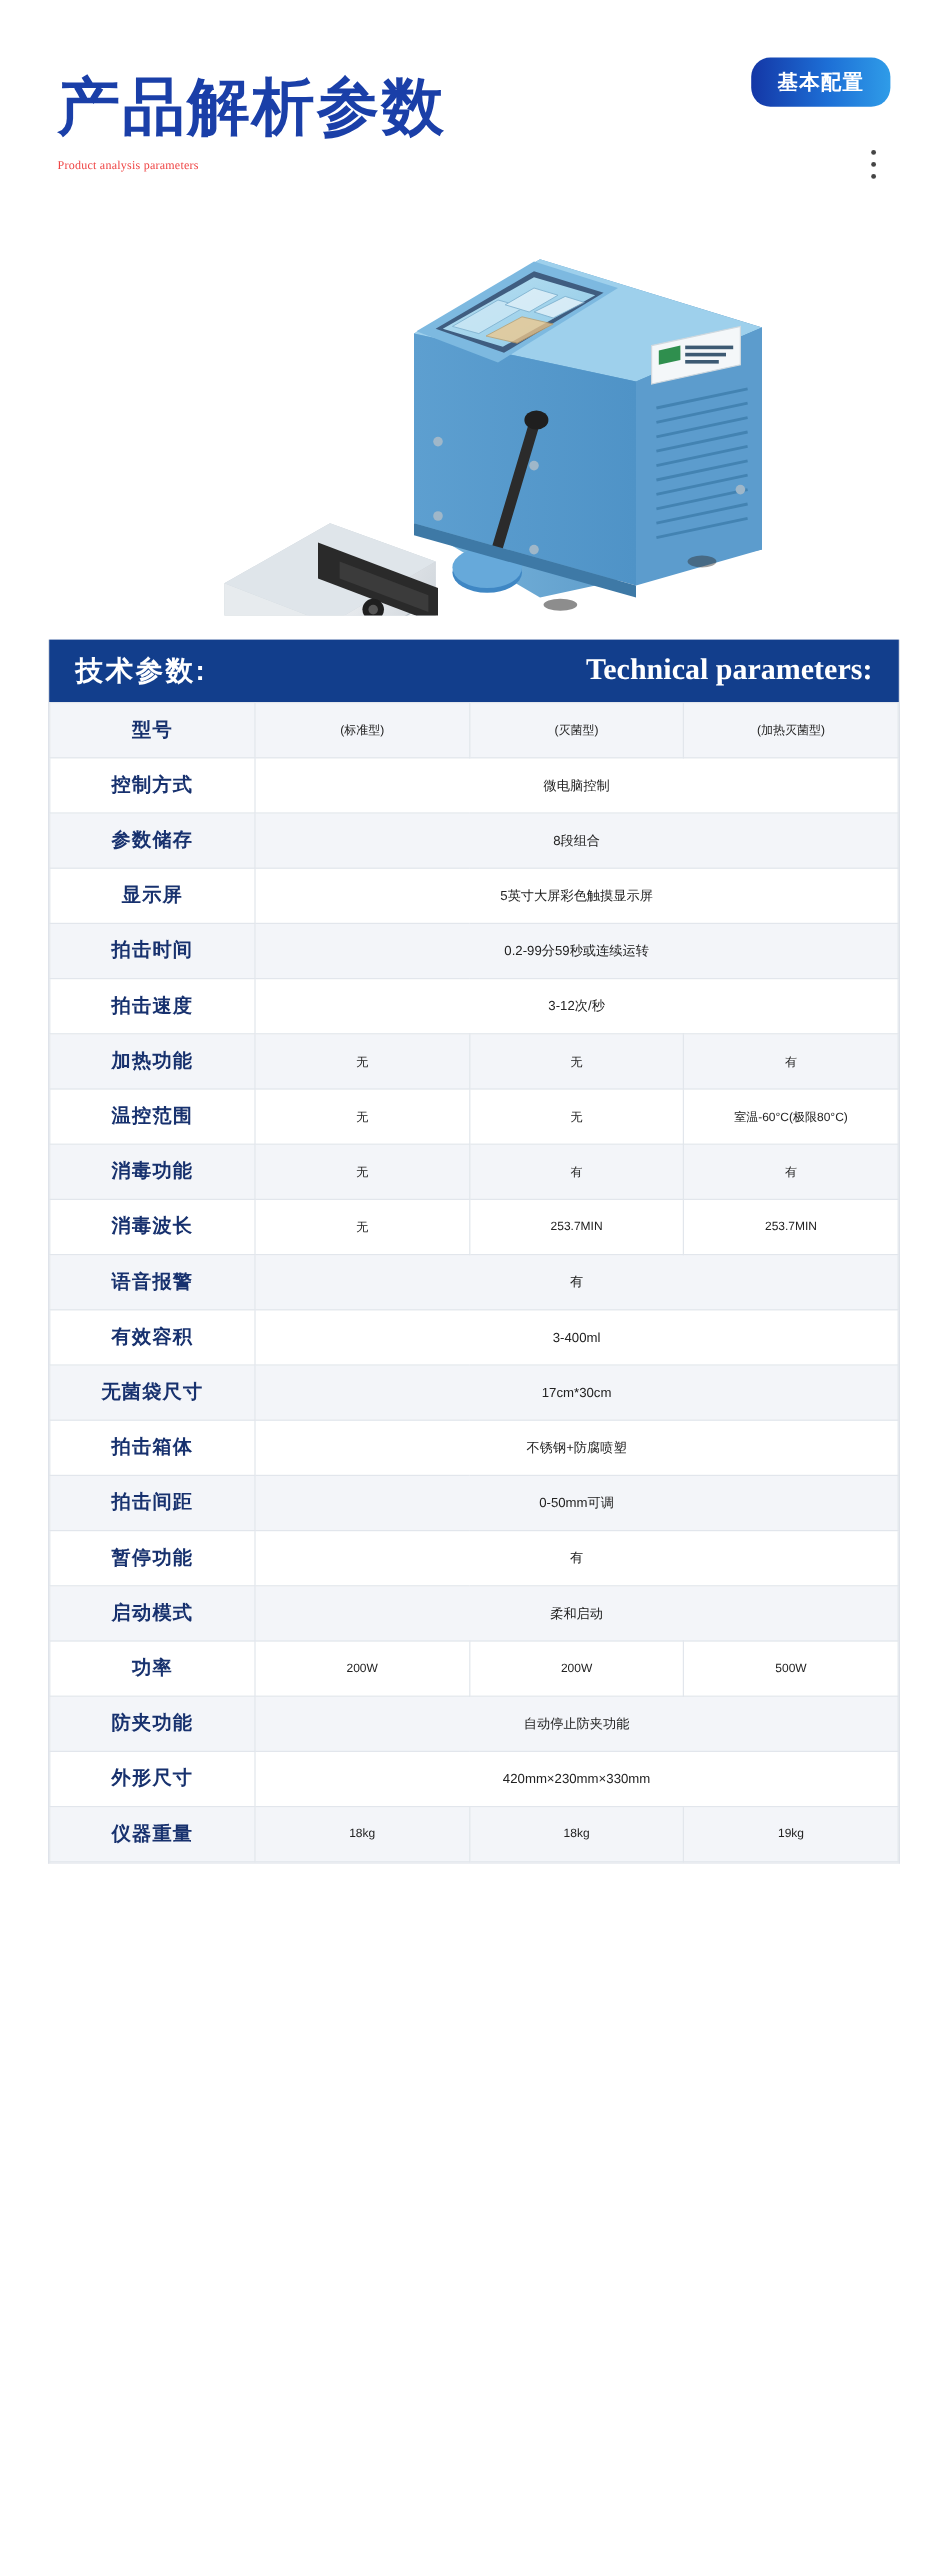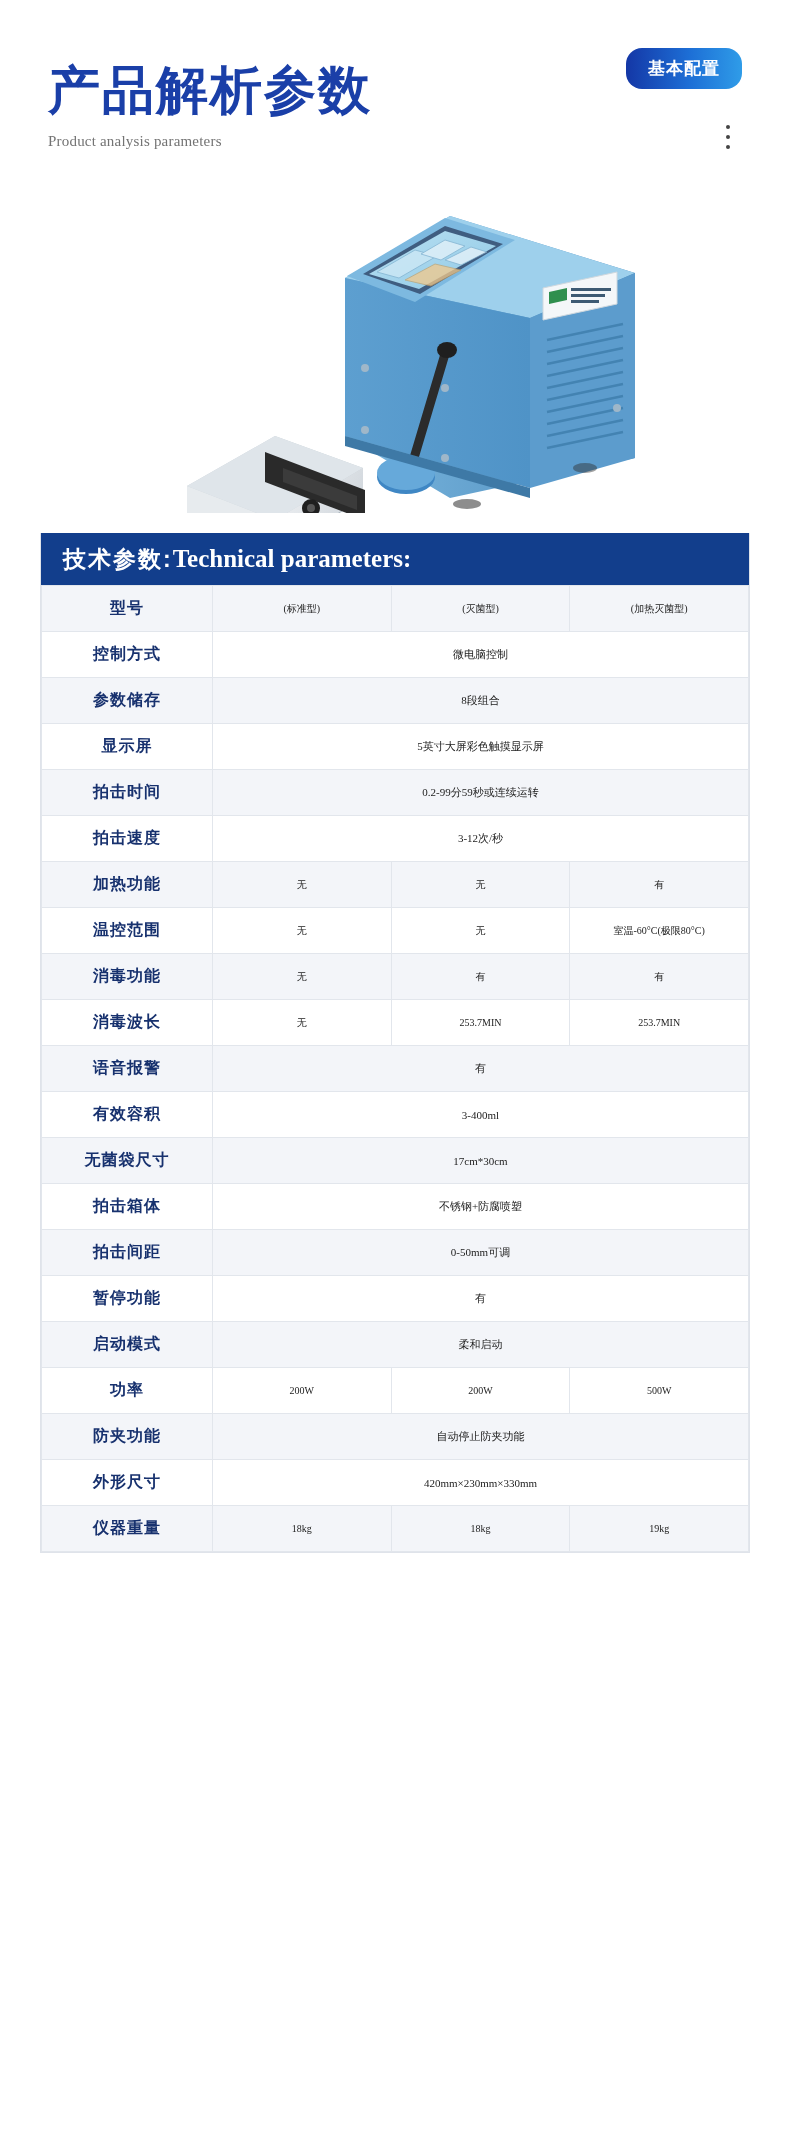--- a/index.html
+++ b/index.html
@@ -34,22 +34,22 @@
     font-family: "Liberation Sans", sans-serif;
     font-size: 52px;
     font-weight: bold;
     color: #1a3fa8;
     letter-spacing: 2px;
     line-height: 1.1;
     margin: 0;
   }
   .title-en {
     font-family: "Liberation Serif", serif;
-    font-size: 15px;
-    color: #737373;
+    font-size: 10px;
+    color: #ef4444;
     margin-top: 14px;
     letter-spacing: 0.2px;
   }
   .badge {
     position: absolute;
     right: 48px;
     top: 48px;
     background: linear-gradient(90deg,#1437a6 0%, #1d6fd6 55%, #2f9ce8 100%);
     color: #fff;
     font-size: 17px;
@@ -93,40 +93,40 @@
   
   .table-block {
     margin: 20px 40px 0 40px;
     border: 1px solid #dfe3ea;
     border-top: none;
   }
   .tbl-head {
     background: #123e8c;
     display: flex;
     align-items: center;
+    justify-content: space-between;
     padding: 0 22px;
     height: 52px;
     color: #fff;
   }
   .tbl-head .cn {
     font-size: 23px;
     font-weight: bold;
     letter-spacing: 2px;
   }
   .tbl-head .en {
     font-family: "Liberation Serif", serif;
     font-size: 25px;
     font-weight: bold;
   }
   table.spec {
     width: 100%;
     border-collapse: collapse;
     table-layout: fixed;
     font-size: 14px;
-    font-family: Liberation Serif, serif;
   }
   table.spec td {
     border: 1px solid #e2e6ec;
     height: 41px;
     padding: 2px 10px;
     vertical-align: middle;
   }
   table.spec tr:nth-child(odd) td { background: #f3f5f9; }
   table.spec tr:nth-child(even) td { background: #ffffff; }
   td.label {

